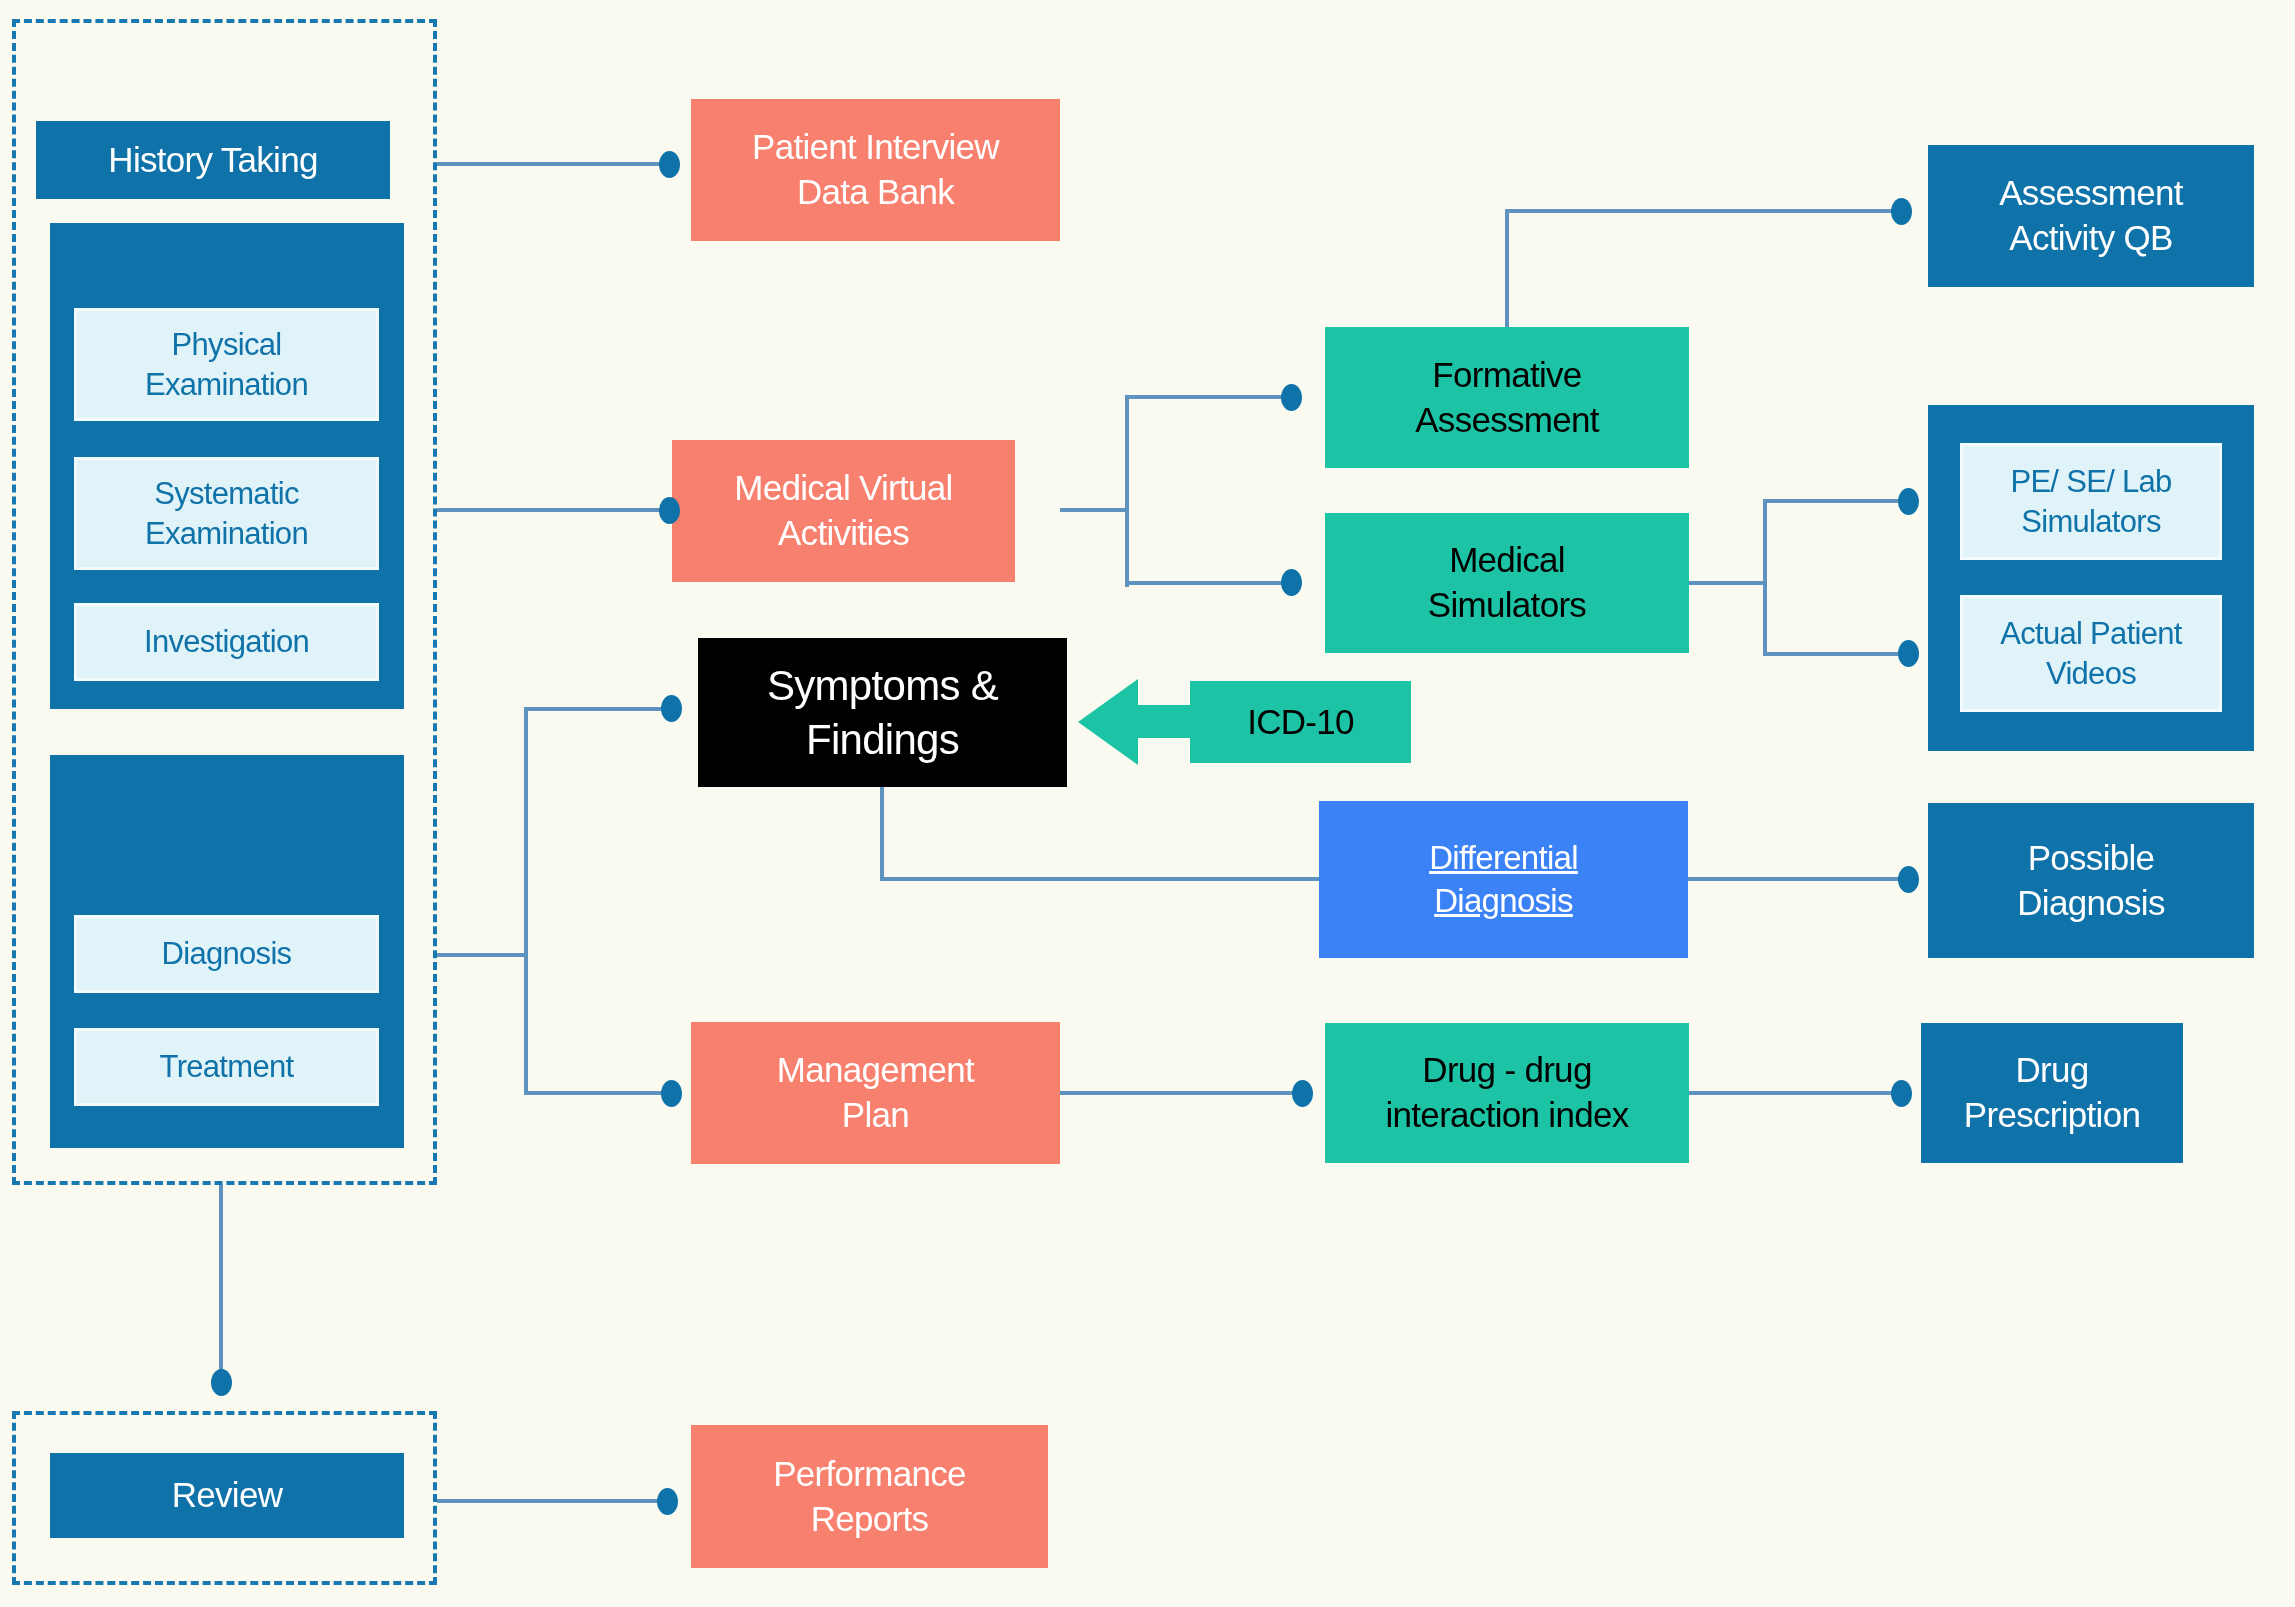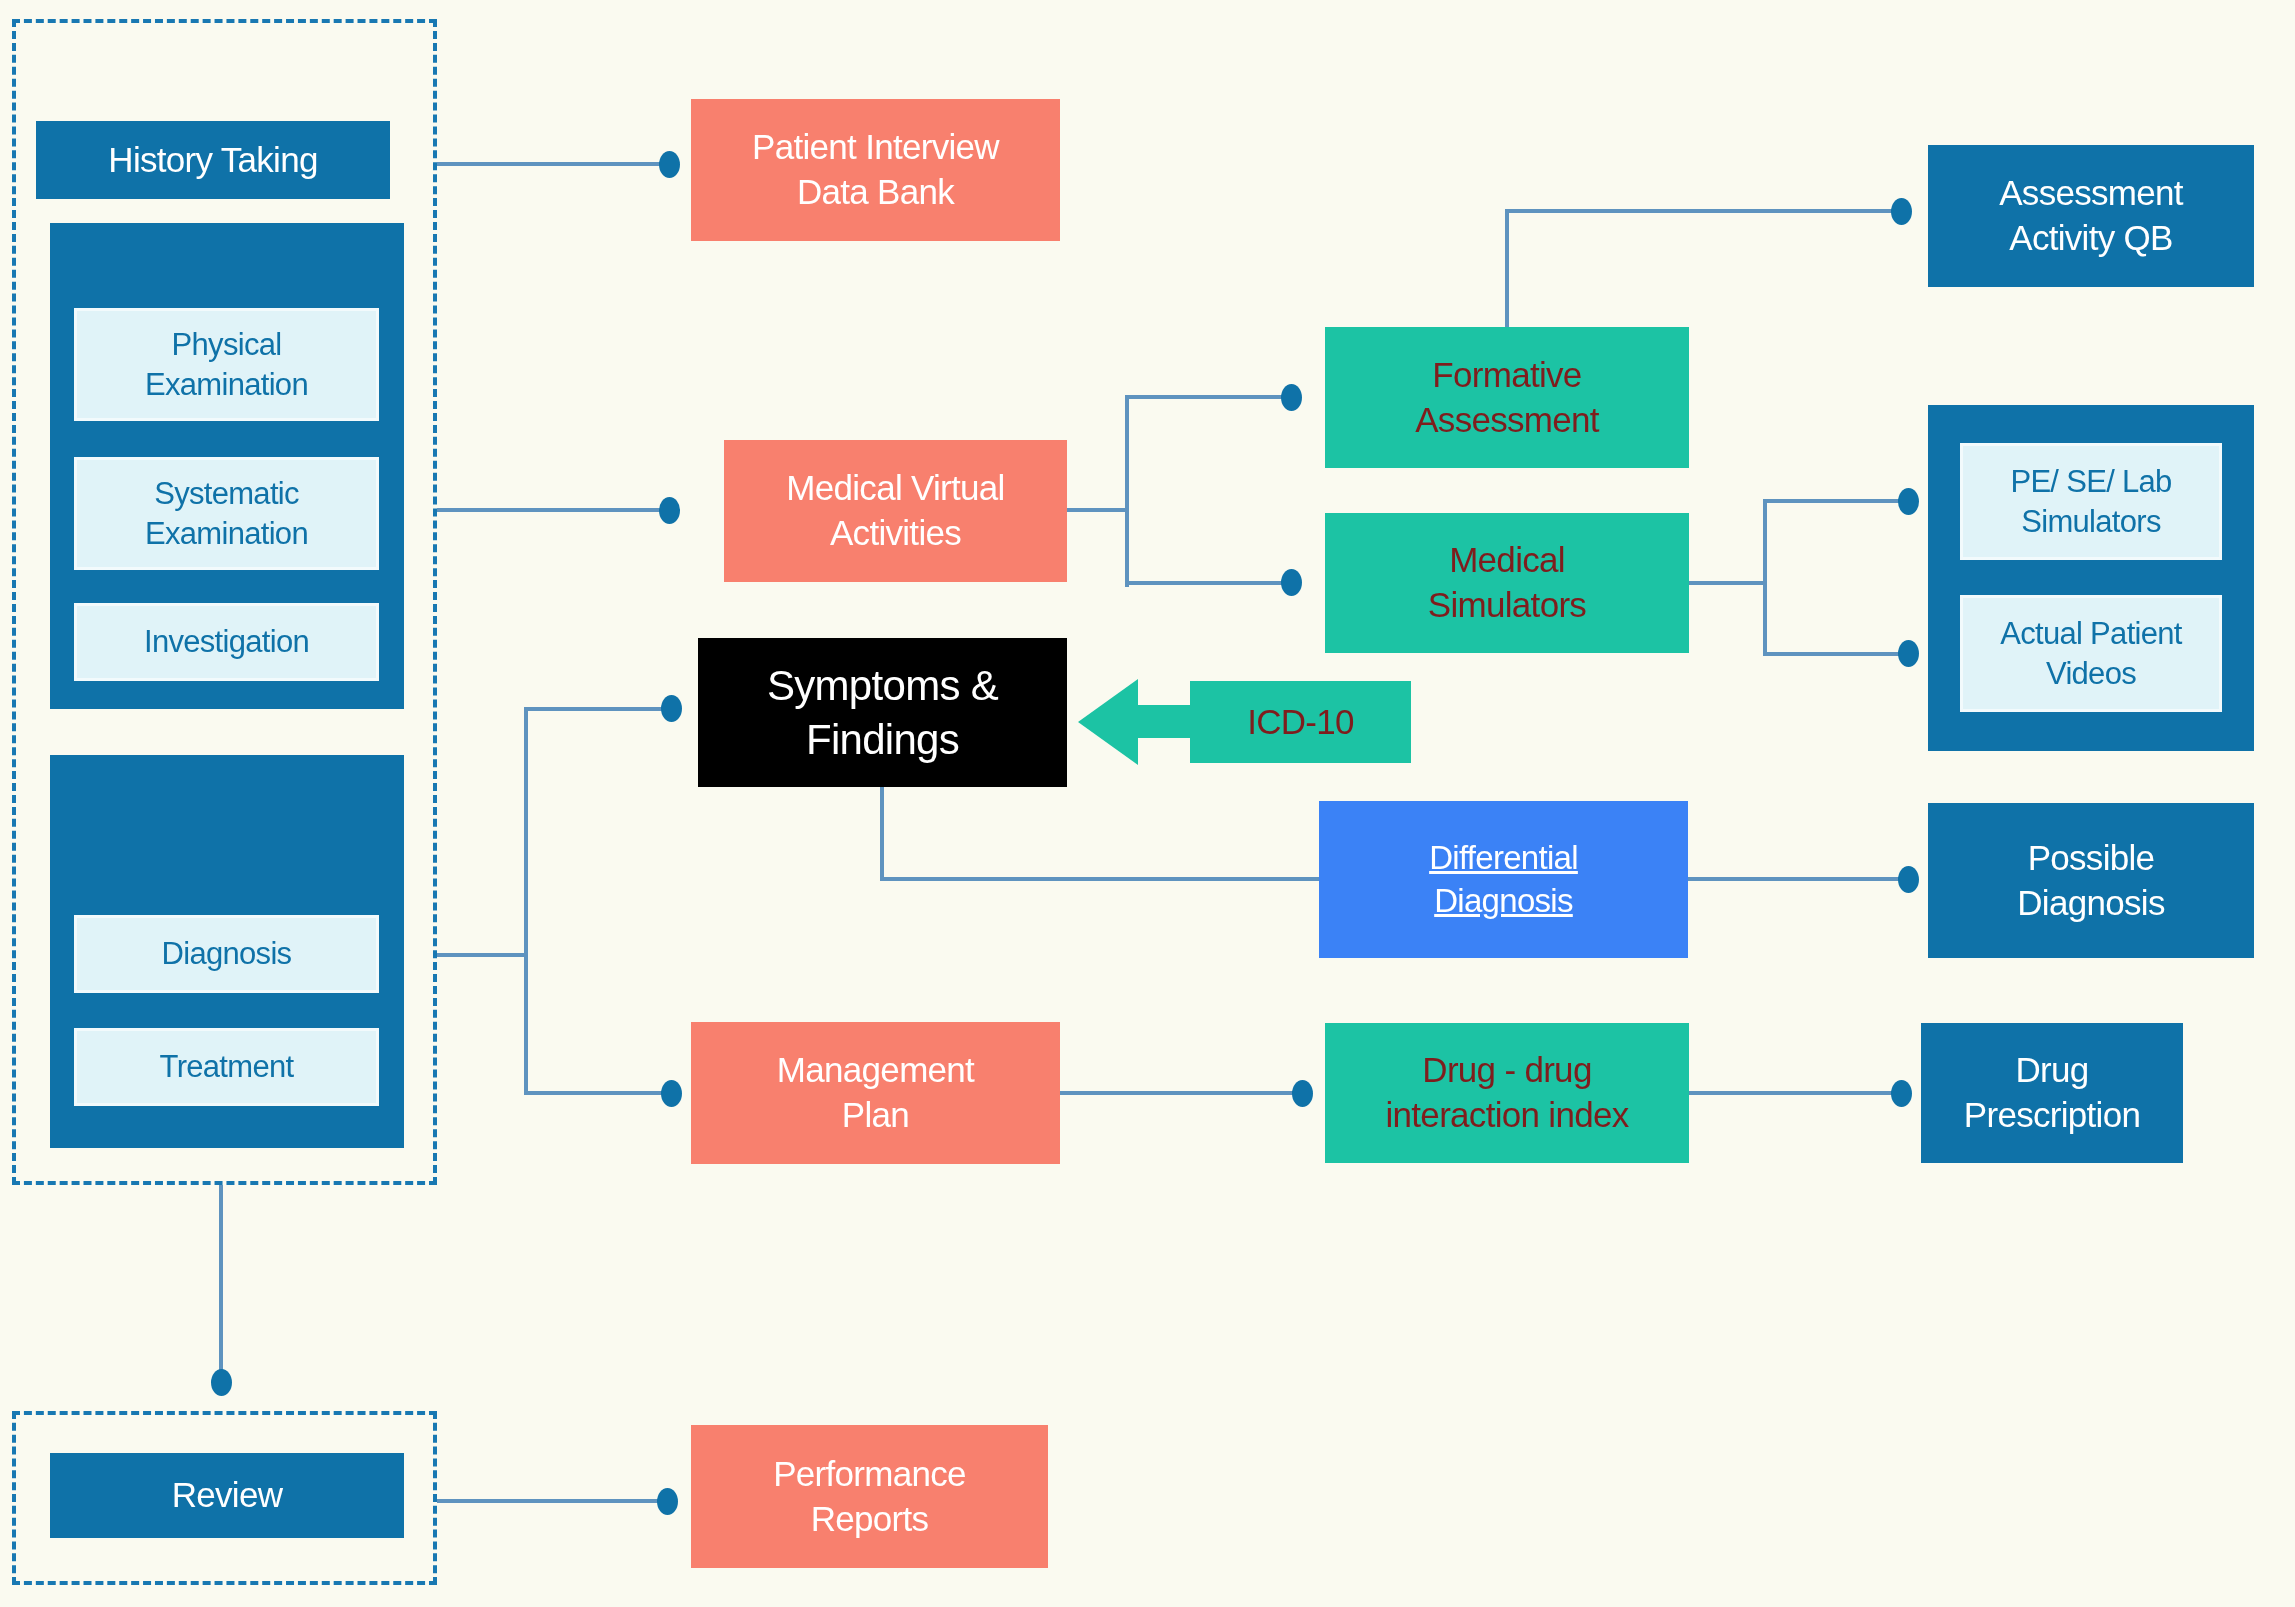--- a/index.html
+++ b/index.html
@@ -9,21 +9,21 @@
     letter-spacing:-0.7px;
   }
   .box{
     position:absolute;display:flex;align-items:center;justify-content:center;
     text-align:center;white-space:pre-line;box-sizing:border-box;z-index:2;
     line-height:1.28;
   }
   .dark{background:#0f72a8;color:#ffffff;font-size:35px;}
   .coral{background:#f8806e;color:#ffffff;font-size:35px;}
   .coral-light{background:#000000;color:#ffffff;font-size:42px;}
-  .teal{background:#1cc3a4;color:#7f1d1d;font-size:35px;}
+  .teal{background:#1cc3a4;color:#000000;font-size:35px;}
   .teal-dark{background:#3b82f6;color:#ffffff;font-size:33px;text-decoration:underline;}
   .light{background:#e0f3f8;color:#0f72a8;font-size:31px;border:3.5px solid #f2fafc;}
   .group-title{
     position:absolute;left:0;right:0;text-align:center;color:#ffffff;
     font-size:34px;white-space:pre-line;line-height:1.28;
   }
   .dashed{
     position:absolute;border:4.3px dashed #1878b2;box-sizing:border-box;
     background:transparent;z-index:1;
   }
@@ -65,21 +65,21 @@
   <div class="group-title" style="left:50px;top:780px;width:354px;">Clinical Decision
 Support System</div>
   <div class="box light" style="left:74px;top:915px;width:305px;height:78px;">Diagnosis</div>
   <div class="box light" style="left:74px;top:1028px;width:305px;height:78px;">Treatment</div>
 
   <div class="dashed" style="left:12px;top:1411px;width:425px;height:174px;"></div>
   <div class="box dark" style="left:50px;top:1453px;width:354px;height:85px;">Review</div>
 
   <div class="box coral" style="left:691px;top:99px;width:369px;height:142px;">Patient Interview
 Data Bank</div>
-  <div class="box coral" style="left:724px;top:440px;width:343px;height:142px;">Medical Virtual
+  <div class="box coral" style="left:672px;top:440px;width:343px;height:142px;">Medical Virtual
 Activities</div>
   <div class="box coral-light" style="left:698px;top:638px;width:369px;height:149px;">Symptoms &amp;
 Findings</div>
   <div class="box coral" style="left:691px;top:1022px;width:369px;height:142px;">Management
 Plan</div>
   <div class="box coral" style="left:691px;top:1425px;width:357px;height:143px;">Performance
 Reports</div>
 
   <div class="box teal" style="left:1325px;top:327px;width:364px;height:141px;">Formative
 Assessment</div>

